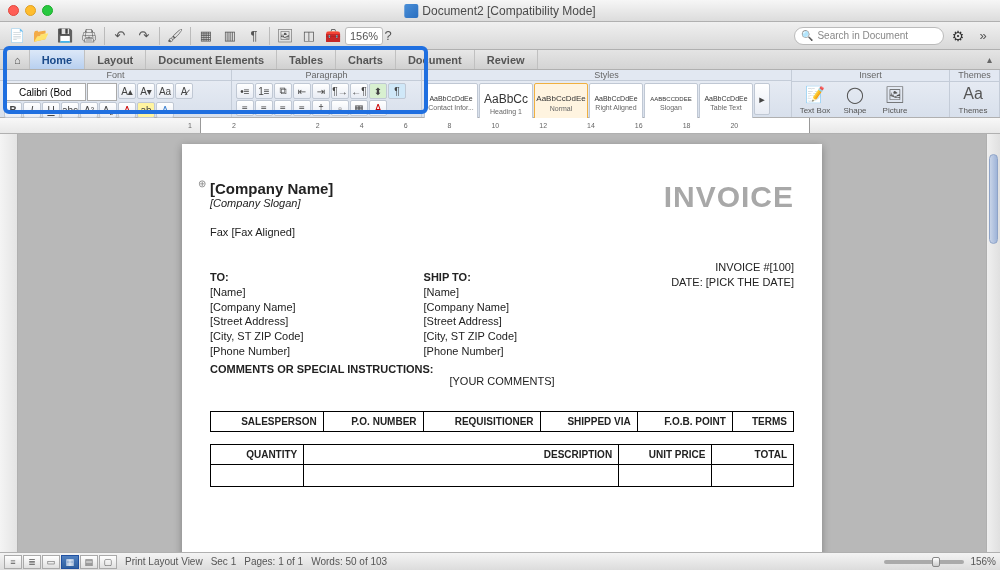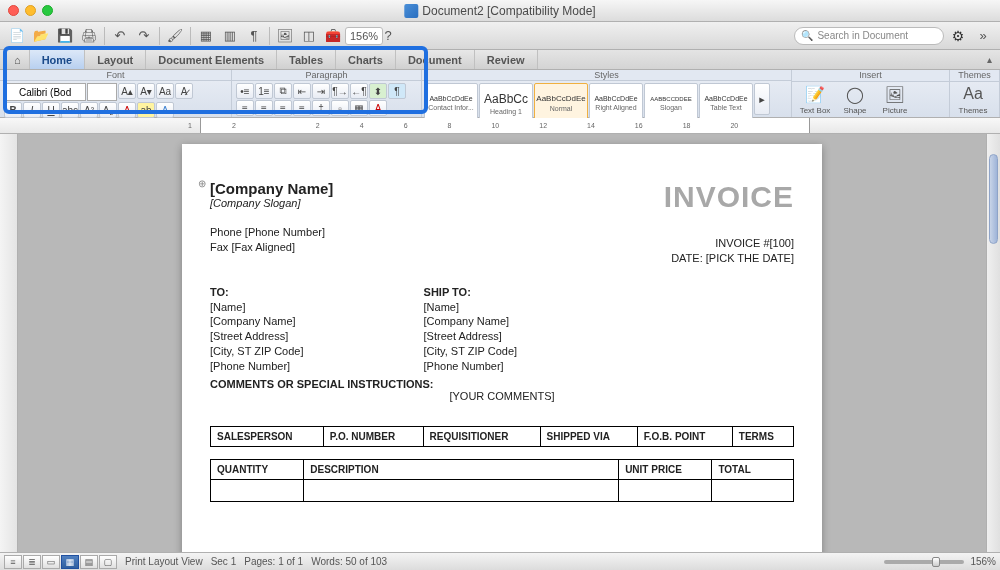--- a/index.html
+++ b/index.html
@@ -64,28 +64,28 @@
 .doc-area { position: absolute; top: 134px; bottom: 18px; left: 0; right: 0; background: #b8b8b8; overflow: hidden; display: flex; }
 .vruler { width: 18px; background: linear-gradient(90deg,#f4f4f4,#e4e4e4); border-right: 1px solid #b0b0b0; }
 .doc-scroll { flex: 1; overflow: auto; padding: 10px 0 0 0; position: relative; }
 .page { width: 640px; background: #fff; margin: 0 auto; box-shadow: 0 2px 8px rgba(0,0,0,.3); padding: 36px 28px 20px 28px; min-height: 500px; font-family: Calibri, Arial, sans-serif; color: #222; position: relative; }
 
 .pg-marker { position: absolute; left: 16px; top: 34px; font-size: 10px; color: #888; }
 .company { font-size: 15px; font-weight: bold; }
 .slogan { font-size: 11px; font-style: italic; margin-bottom: 16px; }
 .inv-title { position: absolute; right: 28px; top: 36px; font-size: 30px; font-weight: bold; color: #a8a8a8; letter-spacing: 1px; }
 .addr { font-size: 11px; line-height: 1.35; }
-.inv-meta { position: absolute; right: 28px; top: 92px; font-size: 11px; text-align: right; line-height: 1.35; }
+.inv-meta { position: absolute; right: 28px; top: 116px; font-size: 11px; text-align: right; line-height: 1.35; }
 .to-block { margin-top: 30px; font-size: 11px; line-height: 1.35; display: flex; gap: 120px; }
 .to-col b { display: block; }
 .comments-hdr { font-weight: bold; font-size: 11px; margin-top: 4px; }
 .comments-val { font-size: 11px; margin-bottom: 20px; text-align: center; }
 
 .inv-table { width: 100%; border-collapse: collapse; font-size: 10px; margin-top: 24px; }
-.inv-table th, .inv-table td { border: 1px solid #000; padding: 4px 6px; text-align: left; }
+.inv-table th, .inv-table td { border: 1px solid #000; padding: 4px 6px; text-align: right; }
 .inv-table th { font-weight: bold; }
 .inv-table td { height: 22px; }
 
 .vscroll { width: 14px; background: linear-gradient(90deg,#f0f0f0,#e0e0e0); border-left: 1px solid #b0b0b0; position: relative; }
 .vscroll-thumb { position: absolute; top: 20px; left: 2px; right: 2px; height: 90px; background: linear-gradient(90deg,#c8d4e8,#9fb4d8); border-radius: 6px; border: 1px solid #8fa4c8; }
 
 
 .status { position: absolute; bottom: 0; left: 0; right: 0; height: 18px; background: linear-gradient(#f4f4f4,#dcdcdc); border-top: 1px solid #b0b0b0; display: flex; align-items: center; font-size: 10px; color: #555; padding: 0 4px; gap: 8px; }
 .view-btns { display: flex; gap: 1px; }
 .vbtn { width: 18px; height: 14px; border: 1px solid #aaa; background: linear-gradient(#fff,#e0e0e0); display: flex; align-items: center; justify-content: center; font-size: 9px; }
@@ -297,21 +297,20 @@
 
 <div class="doc-area">
   <div class="vruler"></div>
   <div class="doc-scroll">
     <div class="page">
       <div class="pg-marker">⊕</div>
       <div class="inv-title">INVOICE</div>
       <div class="company">[Company Name]</div>
       <div class="slogan">[Company Slogan]</div>
       <div class="addr">
-        <div>Phone [Phone Number]</div>
         <div>Fax [Fax Aligned]</div>
       </div>
       <div class="inv-meta">
         <div>INVOICE #[100]</div>
         <div>DATE: [PICK THE DATE]</div>
       </div>
       <div class="to-block">
         <div class="to-col">
           <b>TO:</b>
           <div>[Name]</div>

